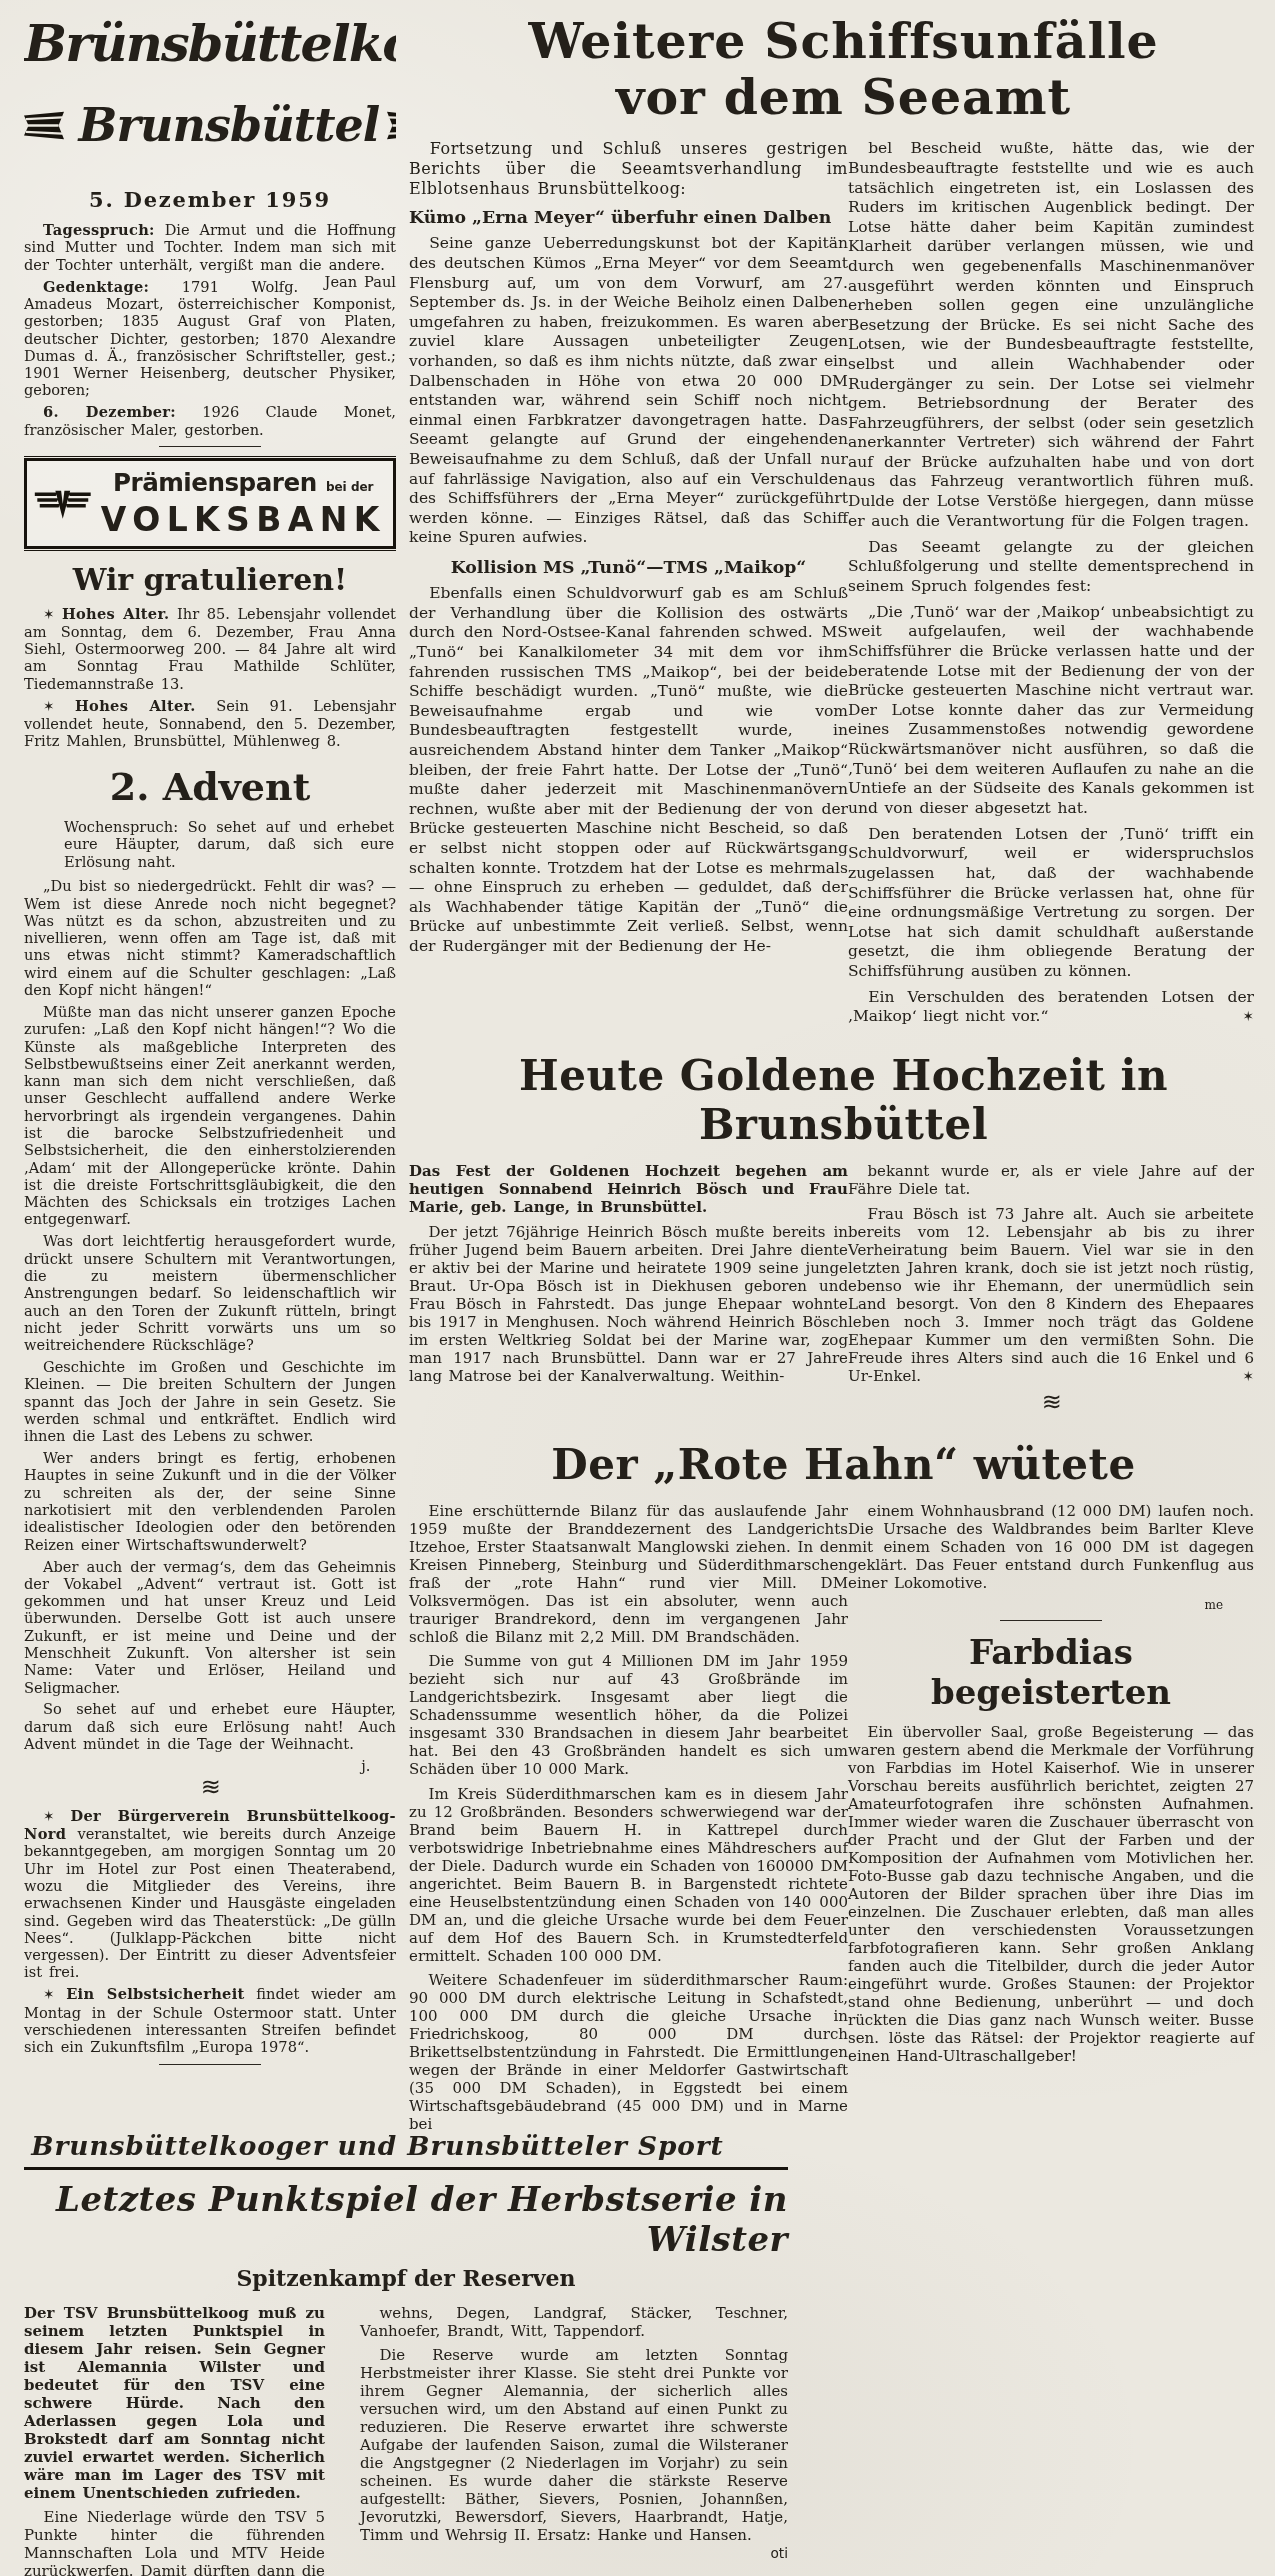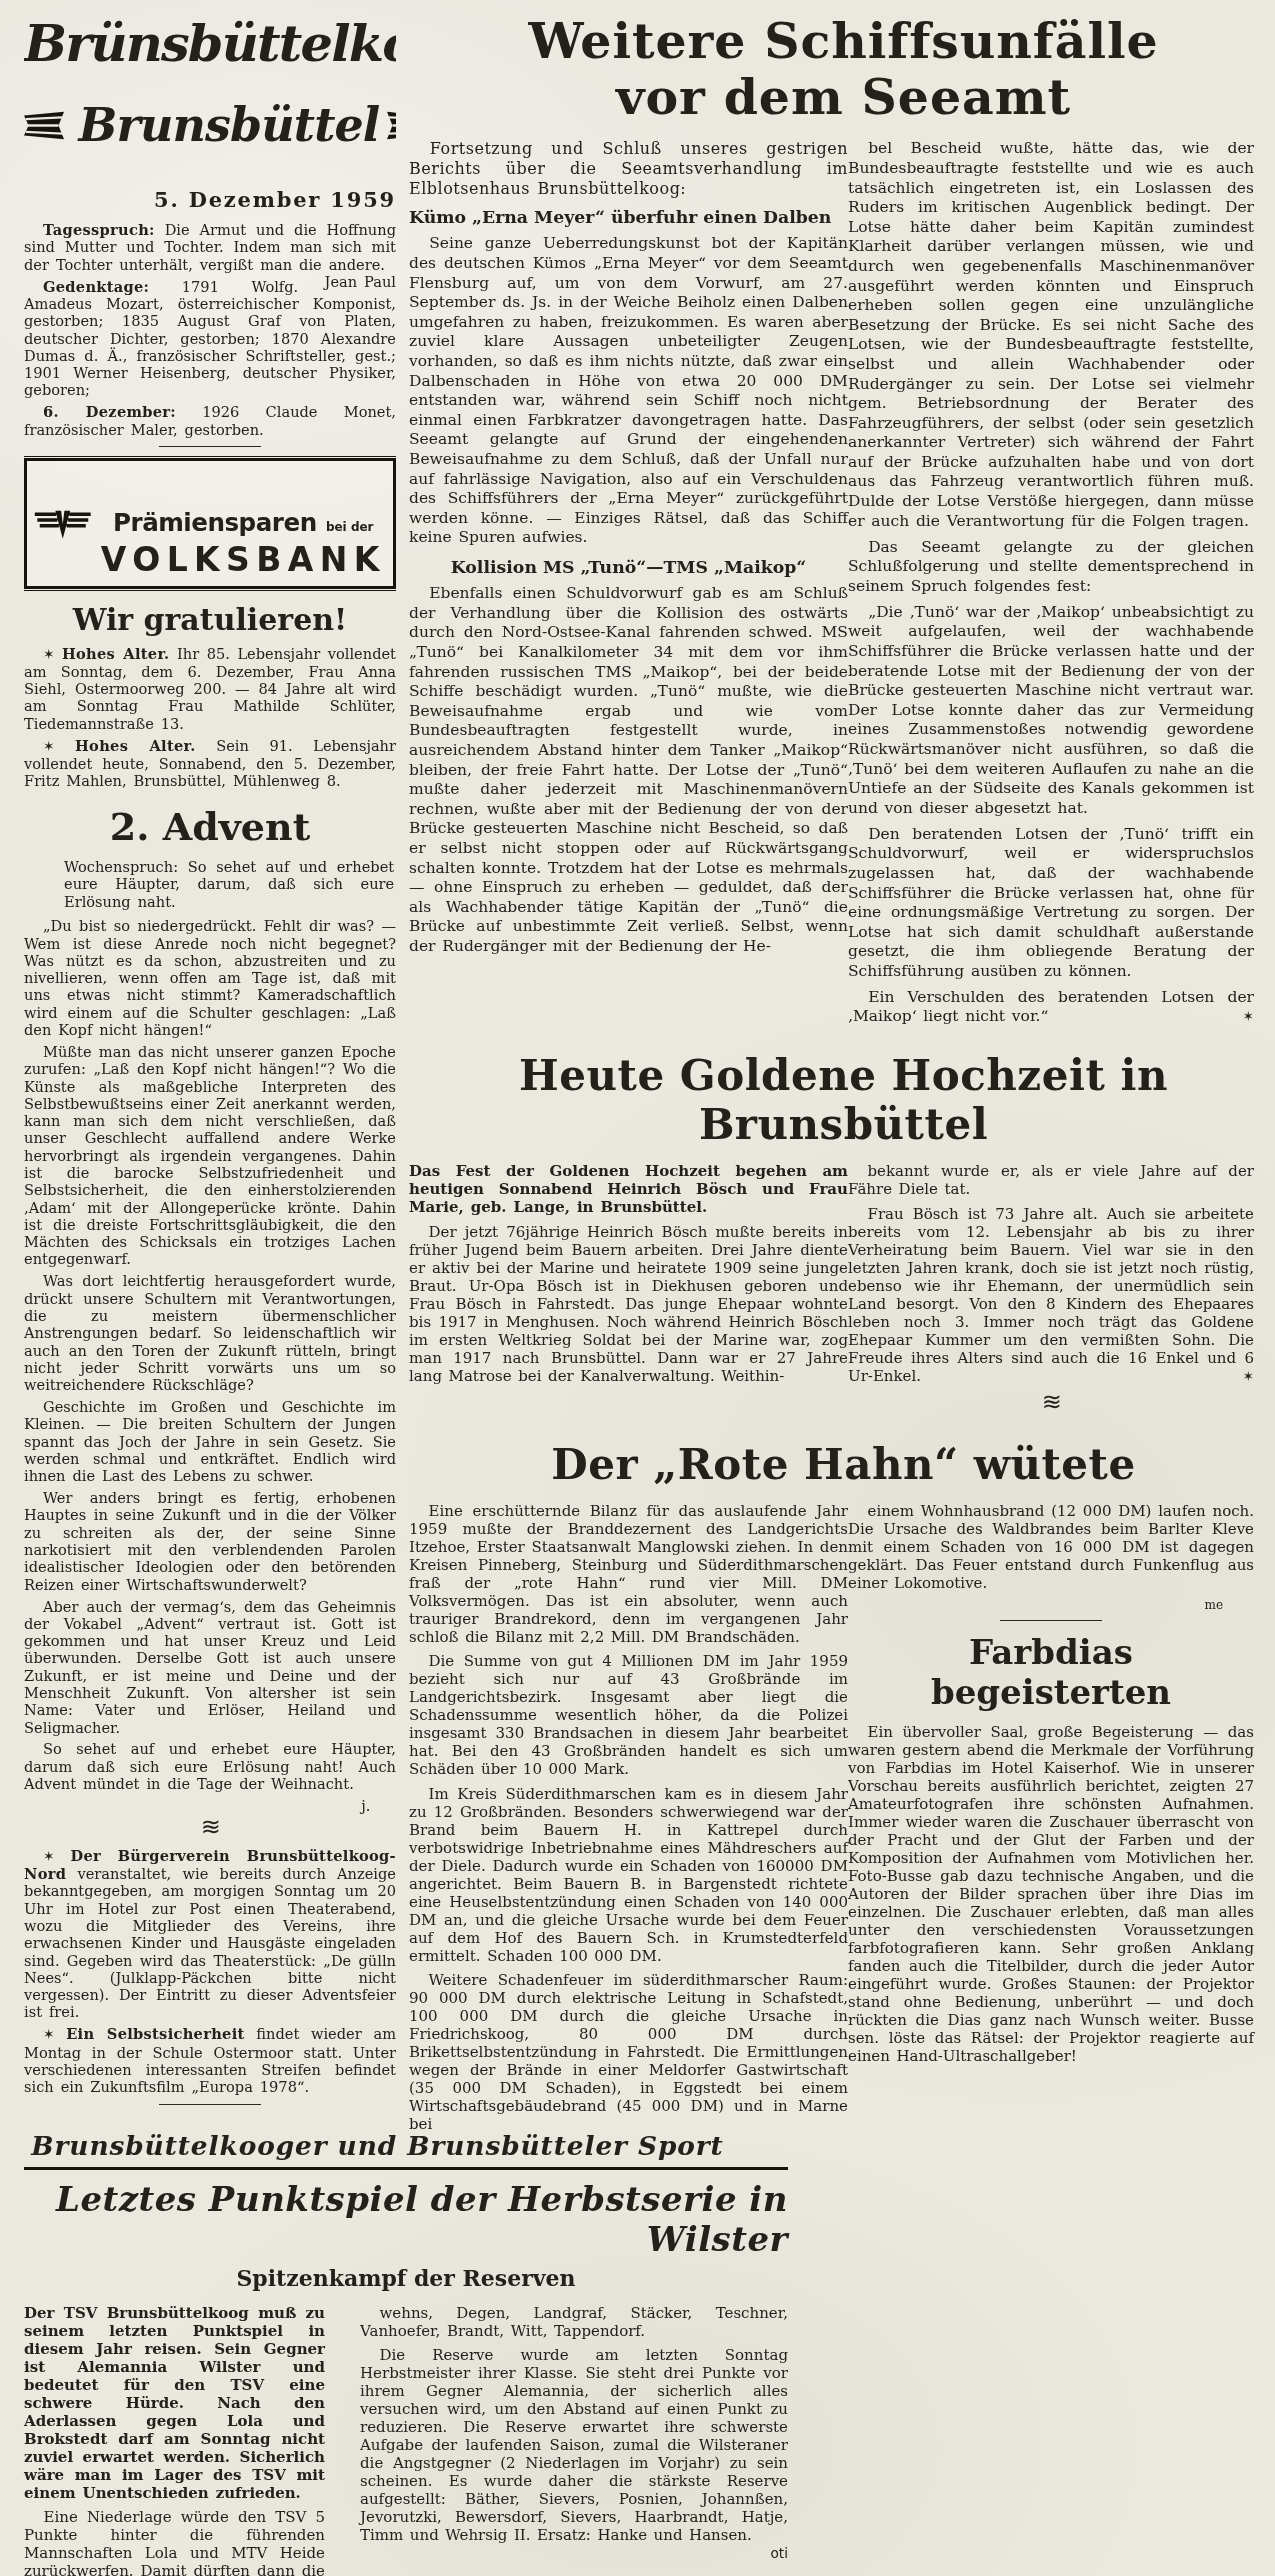--- a/index.html
+++ b/index.html
@@ -12,27 +12,27 @@
       radial-gradient(ellipse 729px 456px at 50% 95%, rgba(120,110,90,.07), transparent 70%);
     font-family:"DejaVu Serif", serif;
     color:#24201a; overflow:hidden;
   }
   
   .leftcol { position:absolute; left:24px; top:14.6px; width:372px; height:2103px; overflow:hidden; }
   .mast1 { font-size:51px; line-height:56px; font-weight:bold; letter-spacing:-1.8px; text-align:center; font-style:italic; }
   .mastrow { display:flex; align-items:center; justify-content:flex-start; gap:7.3px; margin-top:3.6px; height:102px; }
   .mast2 { font-size:46px; font-weight:bold; font-style:italic; letter-spacing:-0.9px; white-space:nowrap; }
   .ribbon { flex:0 0 auto; }
-  .date { text-align:right; font-weight:bold; font-size:21px; margin:11px 0 9px; letter-spacing:1.8px; }
+  .date { text-align:center; font-weight:bold; font-size:21px; margin:11px 0 9px; letter-spacing:1.8px; }
   .body { font-size:14.6px; line-height:17.3px; text-align:justify; text-indent:1.3em; margin:0 0 4.6px 0; word-spacing:2.3px; }
   .body b { letter-spacing:0.3px; }
   .author { float:right; padding-left:7.3px; }
   .hr-short { width:102px; border-top:1.8px solid #2a2620; margin:8.2px auto 10px; }
   .ad { border:3.6px solid #17130d; outline:0.9px solid #17130d; outline-offset:1.8px; padding:7.3px 7.3px; margin:11px 0 11px; display:flex; align-items:center; gap:9px; background:rgba(255,255,255,.25); }
-  .ad-right { flex:1; text-align:center;margin-top:40px; }
+  .ad-right { flex:1; text-align:center; }
   .ad-top { white-space:nowrap; }
   .ad-line1 { font-family:"DejaVu Sans", sans-serif; font-weight:bold; font-size:24.6px; display:inline; letter-spacing:-0.5px; }
   .ad-line2 { font-family:"DejaVu Sans", sans-serif; font-weight:bold; font-size:12px; display:inline; margin-left:4.6px; }
   .ad-line3 { font-family:"DejaVu Sans", sans-serif; font-weight:bold; font-size:33px; letter-spacing:6.4px; margin-top:2.7px; }
   .grat-title { text-align:center; font-size:30px; margin:12.8px 0 7.3px; font-weight:bold; }
   .advent-title { text-align:center; font-size:38px; margin:14.6px 0 9px; font-weight:bold; }
   .wochenspruch { font-size:14.6px; line-height:17.3px; padding-left:40px; padding-right:1.8px; text-align:justify; margin:0 0 7.3px; word-spacing:2.3px; }
   .sig-right { text-align:right; padding-right:25.5px; font-size:14.6px; margin:0 0 1.8px; }
   .squiggle { text-align:center; font-family:"DejaVu Sans", sans-serif; font-size:24px; line-height:22px; margin:1.8px 0 9px; letter-spacing:-1.8px; }
   .star { font-family:"DejaVu Sans", sans-serif; font-size:13.7px; }

